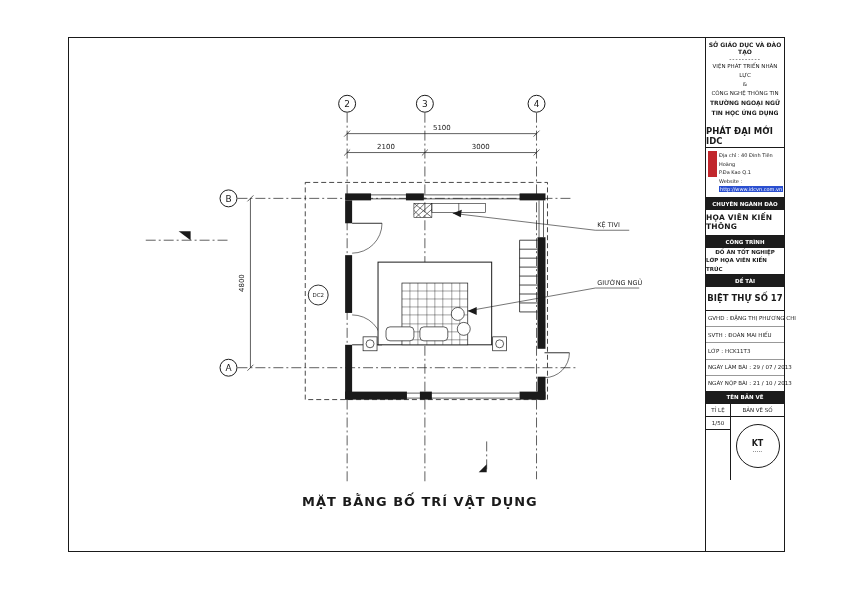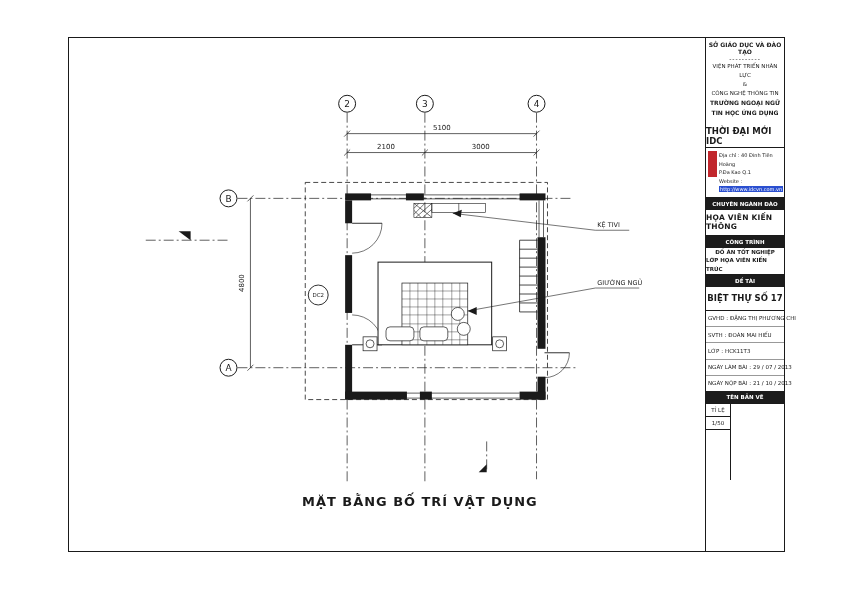--- a/index.html
+++ b/index.html
@@ -184,21 +184,21 @@
     </div>
 
     <div class="tb-sec tb-org">
       <div>VIỆN PHÁT TRIỂN NHÂN LỰC</div>
       <div>&amp;</div>
       <div>CÔNG NGHỆ THÔNG TIN</div>
       <div class="b">TRƯỜNG NGOẠI NGỮ</div>
       <div class="b">TIN HỌC ỨNG DỤNG</div>
     </div>
 
-    <div class="tb-sec tb-brand">THỜI ĐẠI MỚI IDC</div>
+    <div class="tb-sec tb-brand">PHÁT ĐẠI MỚI IDC</div>
 
     <div class="tb-sec tb-address">
       <div class="tb-logo"></div>
       <div class="tb-address-text">
         <div>
           <span>Địa chỉ :</span>
           <span>40 Đinh Tiên Hoàng</span>
         </div>
         <div>P.Đa Kao   Q.1</div>
         <div>
@@ -243,16 +243,23 @@
       </div>
     </div>
 
     <div class="tb-bar">TÊN BẢN VẼ</div>
 
     <div class="tb-sec tb-bottom">
       <div class="tb-scale-col">
         <div class="tb-scale-label">TỈ LỆ</div>
         <div class="tb-scale-value">1/50</div>
       </div>
+      <div class="tb-no-area">
+        <div class="tb-no-label">BẢN VẼ SỐ</div>
+        <div class="tb-circle">
+          <div class="kt">KT</div>
+          <div class="dots">.....</div>
+        </div>
+      </div>
     </div>
 
   </div>
 </div>
 
 </body></html>

